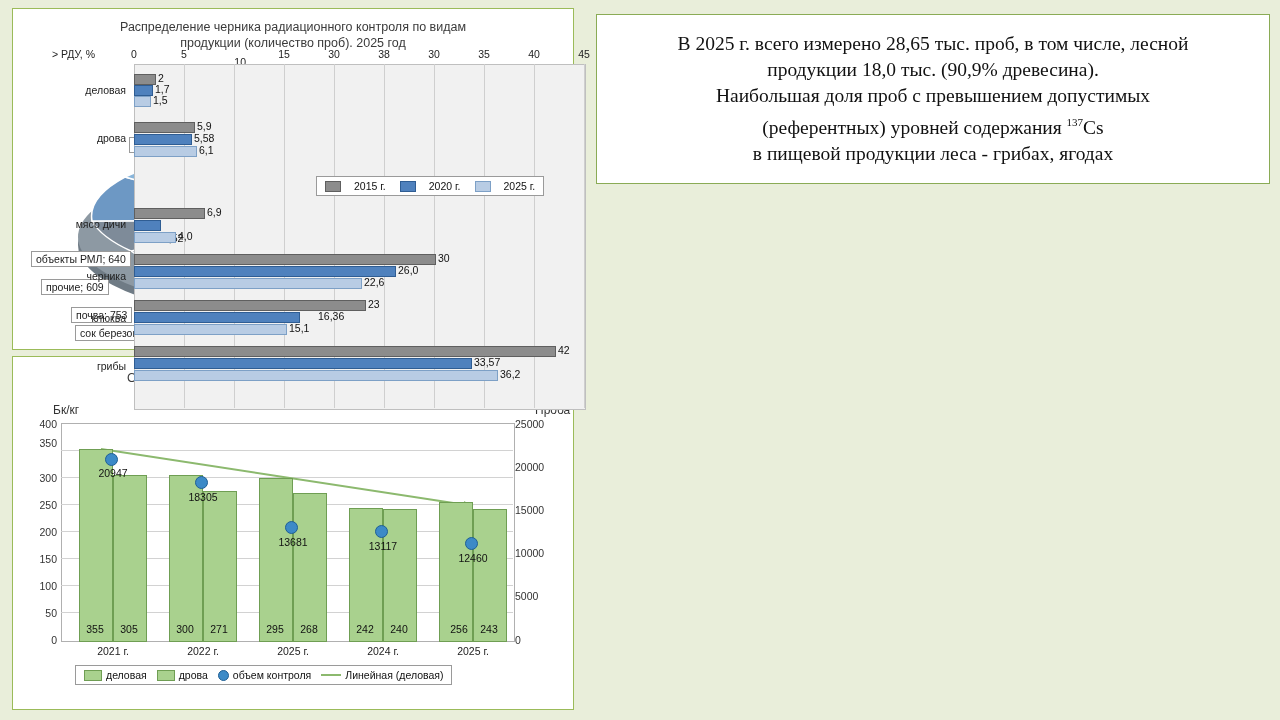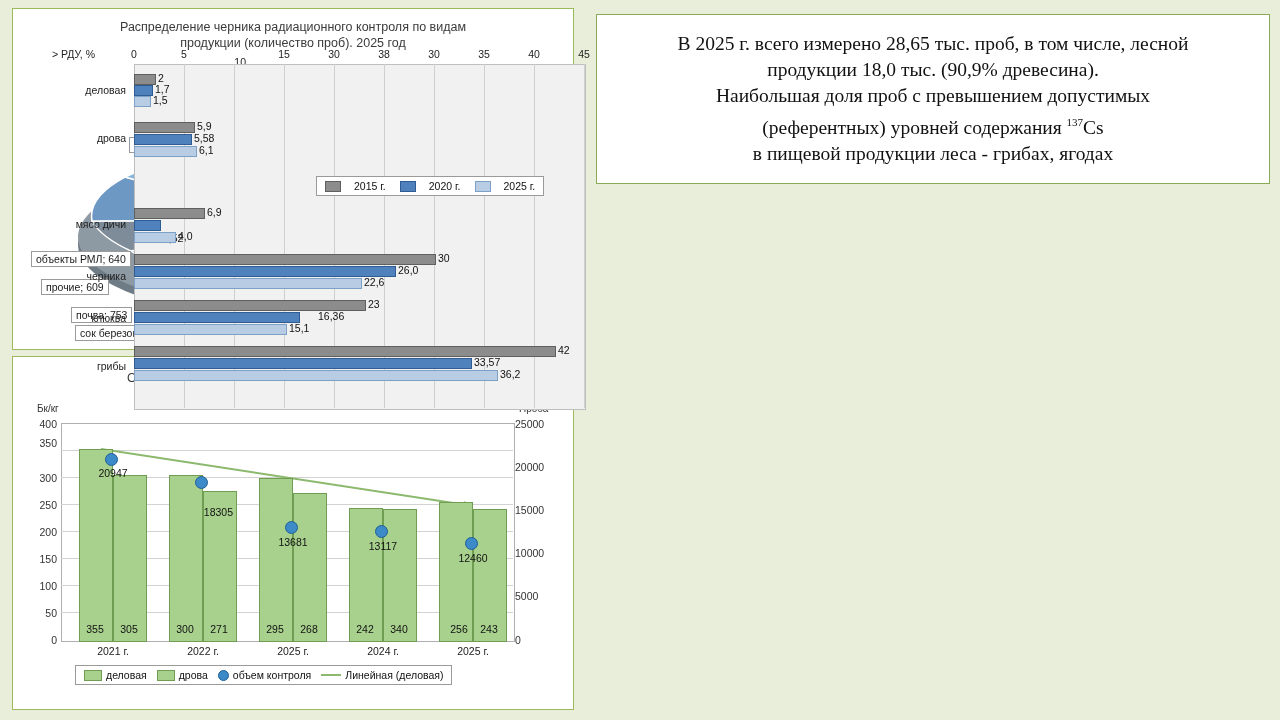--- a/index.html
+++ b/index.html
@@ -28,21 +28,21 @@
     padding:16px 18px 0 18px;text-align:center;
     font-family:"Liberation Serif", serif;font-size:19.5px;color:#111;line-height:26px;
   }
   sup{font-size:11px;}
   
   #combo-panel{left:12px;top:356px;width:560px;height:352px;}
   .combo-title{
     text-align:center;font-size:12.5px;color:#3a3a3a;margin-top:8px;line-height:16px;
   }
   #combo-area{position:absolute;left:0;top:40px;width:560px;height:312px;}
-  .axis-unit{position:absolute;font-size:10px;color:#333;}
+  .axis-unit{position:absolute;font-size:12px;color:#333;margin-left:16px;}
   .ytick{position:absolute;font-size:10.5px;color:#333;text-align:right;width:30px;}
   .y2tick{position:absolute;font-size:10.5px;color:#333;text-align:left;width:42px;}
   .gridline{position:absolute;border-top:1px solid #d2d2d2;}
   .plotbox{position:absolute;border:1px solid #b0b0b0;background:#fff;}
   .bar{position:absolute;background:#a9d18e;border:1px solid #6f9e53;}
   .barval{position:absolute;font-size:10.5px;color:#111;text-align:center;}
   .dot{position:absolute;width:11px;height:11px;border-radius:50%;background:#3c8ac7;border:1px solid #1f5f94;}
   .dotlbl{position:absolute;font-size:10.5px;color:#111;text-align:center;}
   .xtick{position:absolute;font-size:10.5px;color:#222;text-align:center;}
   .legendbox{position:absolute;border:1px solid #9a9a9a;background:#fff;display:flex;align-items:center;gap:10px;padding:3px 8px;}
@@ -191,33 +191,33 @@
     <div class="barval" style="left:66px;top:226px;width:32px;">355</div>
     <div class="barval" style="left:100px;top:226px;width:32px;">305</div>
     <div class="dot" style="left:92px;top:56px;"></div>
     <div class="dotlbl" style="left:70px;top:70px;width:60px;">20947</div>
 
     <div class="bar" style="left:156px;top:78px;width:32px;height:165px;"></div>
     <div class="bar" style="left:190px;top:94px;width:32px;height:149px;"></div>
     <div class="barval" style="left:156px;top:226px;width:32px;">300</div>
     <div class="barval" style="left:190px;top:226px;width:32px;">271</div>
     <div class="dot" style="left:182px;top:79px;"></div>
-    <div class="dotlbl" style="left:160px;top:109px;width:60px;text-align:right;">18305</div>
+    <div class="dotlbl" style="left:160px;top:94px;width:60px;">18305</div>
 
     <div class="bar" style="left:246px;top:81px;width:32px;height:162px;"></div>
     <div class="bar" style="left:280px;top:96px;width:32px;height:147px;"></div>
     <div class="barval" style="left:246px;top:226px;width:32px;">295</div>
     <div class="barval" style="left:280px;top:226px;width:32px;">268</div>
     <div class="dot" style="left:272px;top:124px;"></div>
     <div class="dotlbl" style="left:250px;top:139px;width:60px;">13681</div>
 
     <div class="bar" style="left:336px;top:111px;width:32px;height:132px;"></div>
     <div class="bar" style="left:370px;top:112px;width:32px;height:131px;"></div>
     <div class="barval" style="left:336px;top:226px;width:32px;">242</div>
-    <div class="barval" style="left:370px;top:226px;width:32px;">340</div>
+    <div class="barval" style="left:370px;top:226px;width:32px;">240</div>
     <div class="dot" style="left:362px;top:128px;"></div>
     <div class="dotlbl" style="left:340px;top:143px;width:60px;">13117</div>
 
     <div class="bar" style="left:426px;top:105px;width:32px;height:138px;"></div>
     <div class="bar" style="left:460px;top:112px;width:32px;height:131px;"></div>
     <div class="barval" style="left:426px;top:226px;width:40px;">256</div>
     <div class="barval" style="left:460px;top:226px;width:32px;">243</div>
     <div class="dot" style="left:452px;top:140px;"></div>
     <div class="dotlbl" style="left:430px;top:155px;width:60px;">12460</div>
 

